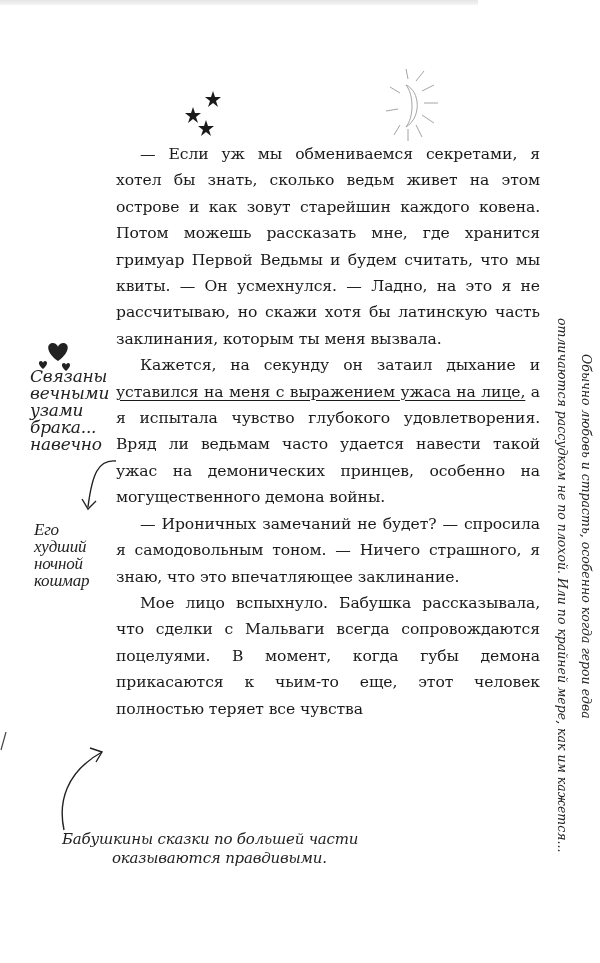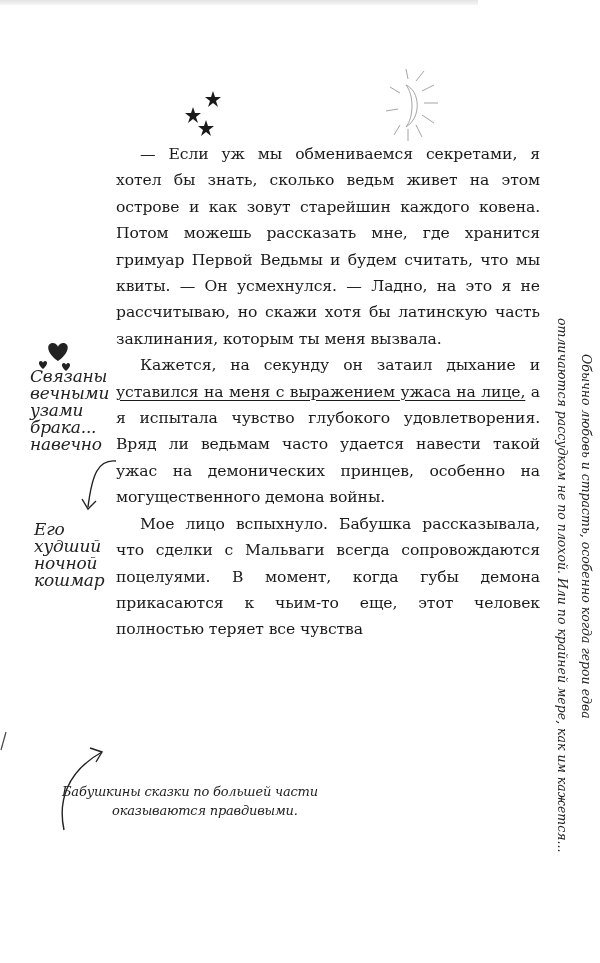--- a/index.html
+++ b/index.html
@@ -23,22 +23,22 @@
   }
   .text-block p { margin: 0; text-indent: 24px; }
   .latin { font-style: italic; text-indent: 0 !important; padding-left: 0; }
   .underline { text-decoration: underline; text-underline-offset: 3px; text-decoration-thickness: 1.4px; margin-top: 16px; }
 
   .hand {
     position: absolute; font-family: "DejaVu Serif", serif; font-style: italic;
     color: #222; font-size: 17px; line-height: 17px; letter-spacing: -0.2px;
   }
   .note-left-1 { left: 30px; top: 368px; width: 90px; }
-  .note-left-2 { left: 34px; top: 521px; width: 70px; }
-  .note-bottom { left: 62px; top: 782px; width: 300px; font-size: 13px; line-height: 19px; }
+  .note-left-2 { left: 34px; top: 521px; width: 70px; font-family: Liberation Serif, serif; }
+  .note-bottom { left: 62px; top: 830px; width: 300px; font-size: 15px; line-height: 19px; }
   .note-right {
     position: absolute; left: 540px; top: 318px; width: 620px; height: 60px;
     transform-origin: 0 0; transform: translate(58px, 0) rotate(90deg);
     font-family: "DejaVu Serif", serif; font-style: italic; font-size: 12.5px; line-height: 24px; color: #222;
   }
   .note-right div:first-child { padding-left: 36px; }
   .arrow { position: absolute; }
 </style>
 </head>
 <body>
@@ -69,20 +69,21 @@
 
 <svg class="deco hearts" viewBox="0 0 40 40">
   <path fill="#222" d="M22,26 C10,18 10,8 17,8 C20,8 22,11 22,12 C22,11 24,8 27,8 C34,8 34,18 22,26 Z"></path>
   <path fill="#222" d="M7,34 C2,30 2,26 5,26 C6,26 7,27 7,28 C7,27 8,26 9,26 C12,26 12,30 7,34 Z"></path>
   <path fill="#222" d="M30,36 C25,32 25,28 28,28 C29,28 30,29 30,30 C30,29 31,28 32,28 C35,28 35,32 30,36 Z"></path>
 </svg>
 
 <div class="text-block">
   <p>— Если уж мы обмениваемся секретами, я хотел бы знать, сколько ведьм живет на этом острове и как зовут старейшин каждого ковена. Потом можешь рассказать мне, где хранится гримуар Первой Ведьмы и будем считать, что мы квиты. — Он усмехнулся. — Ладно, на это я не рассчитываю, но скажи хотя бы латинскую часть заклинания, которым ты меня вызвала.</p>
   <p><span>Кажется, на секунду он затаил дыхание и </span><span class="underline">уставился на меня с выражением ужаса на лице,</span><span> а я испытала чувство глубокого удовлетворения. Вряд ли ведьмам часто удается навести такой ужас на демонических принцев, особенно на могущественного демона войны.</span></p>
+  <p>— Ироничных замечаний не будет? — спросила я самодовольным тоном. — Ничего страшного, я знаю, что это впечатляющее заклинание.</p>
   <p>Мое лицо вспыхнуло. Бабушка рассказывала, что сделки с Мальваги всегда сопровождаются поцелуями. В момент, когда губы демона прикасаются к чьим-то еще, этот человек полностью теряет все чувства</p>
 </div>
 
 <div class="hand note-left-1">Связаны вечными узами брака... навечно</div>
 
 <svg class="arrow" style="left:38px;top:455px;width:80px;height:60px;" viewBox="0 0 80 60">
   <path d="M78,6 C60,4 54,20 50,52" stroke="#222" stroke-width="1.4" fill="none"></path>
   <path d="M44,44 L50,54 L58,46" stroke="#222" stroke-width="1.4" fill="none"></path>
 </svg>
 

